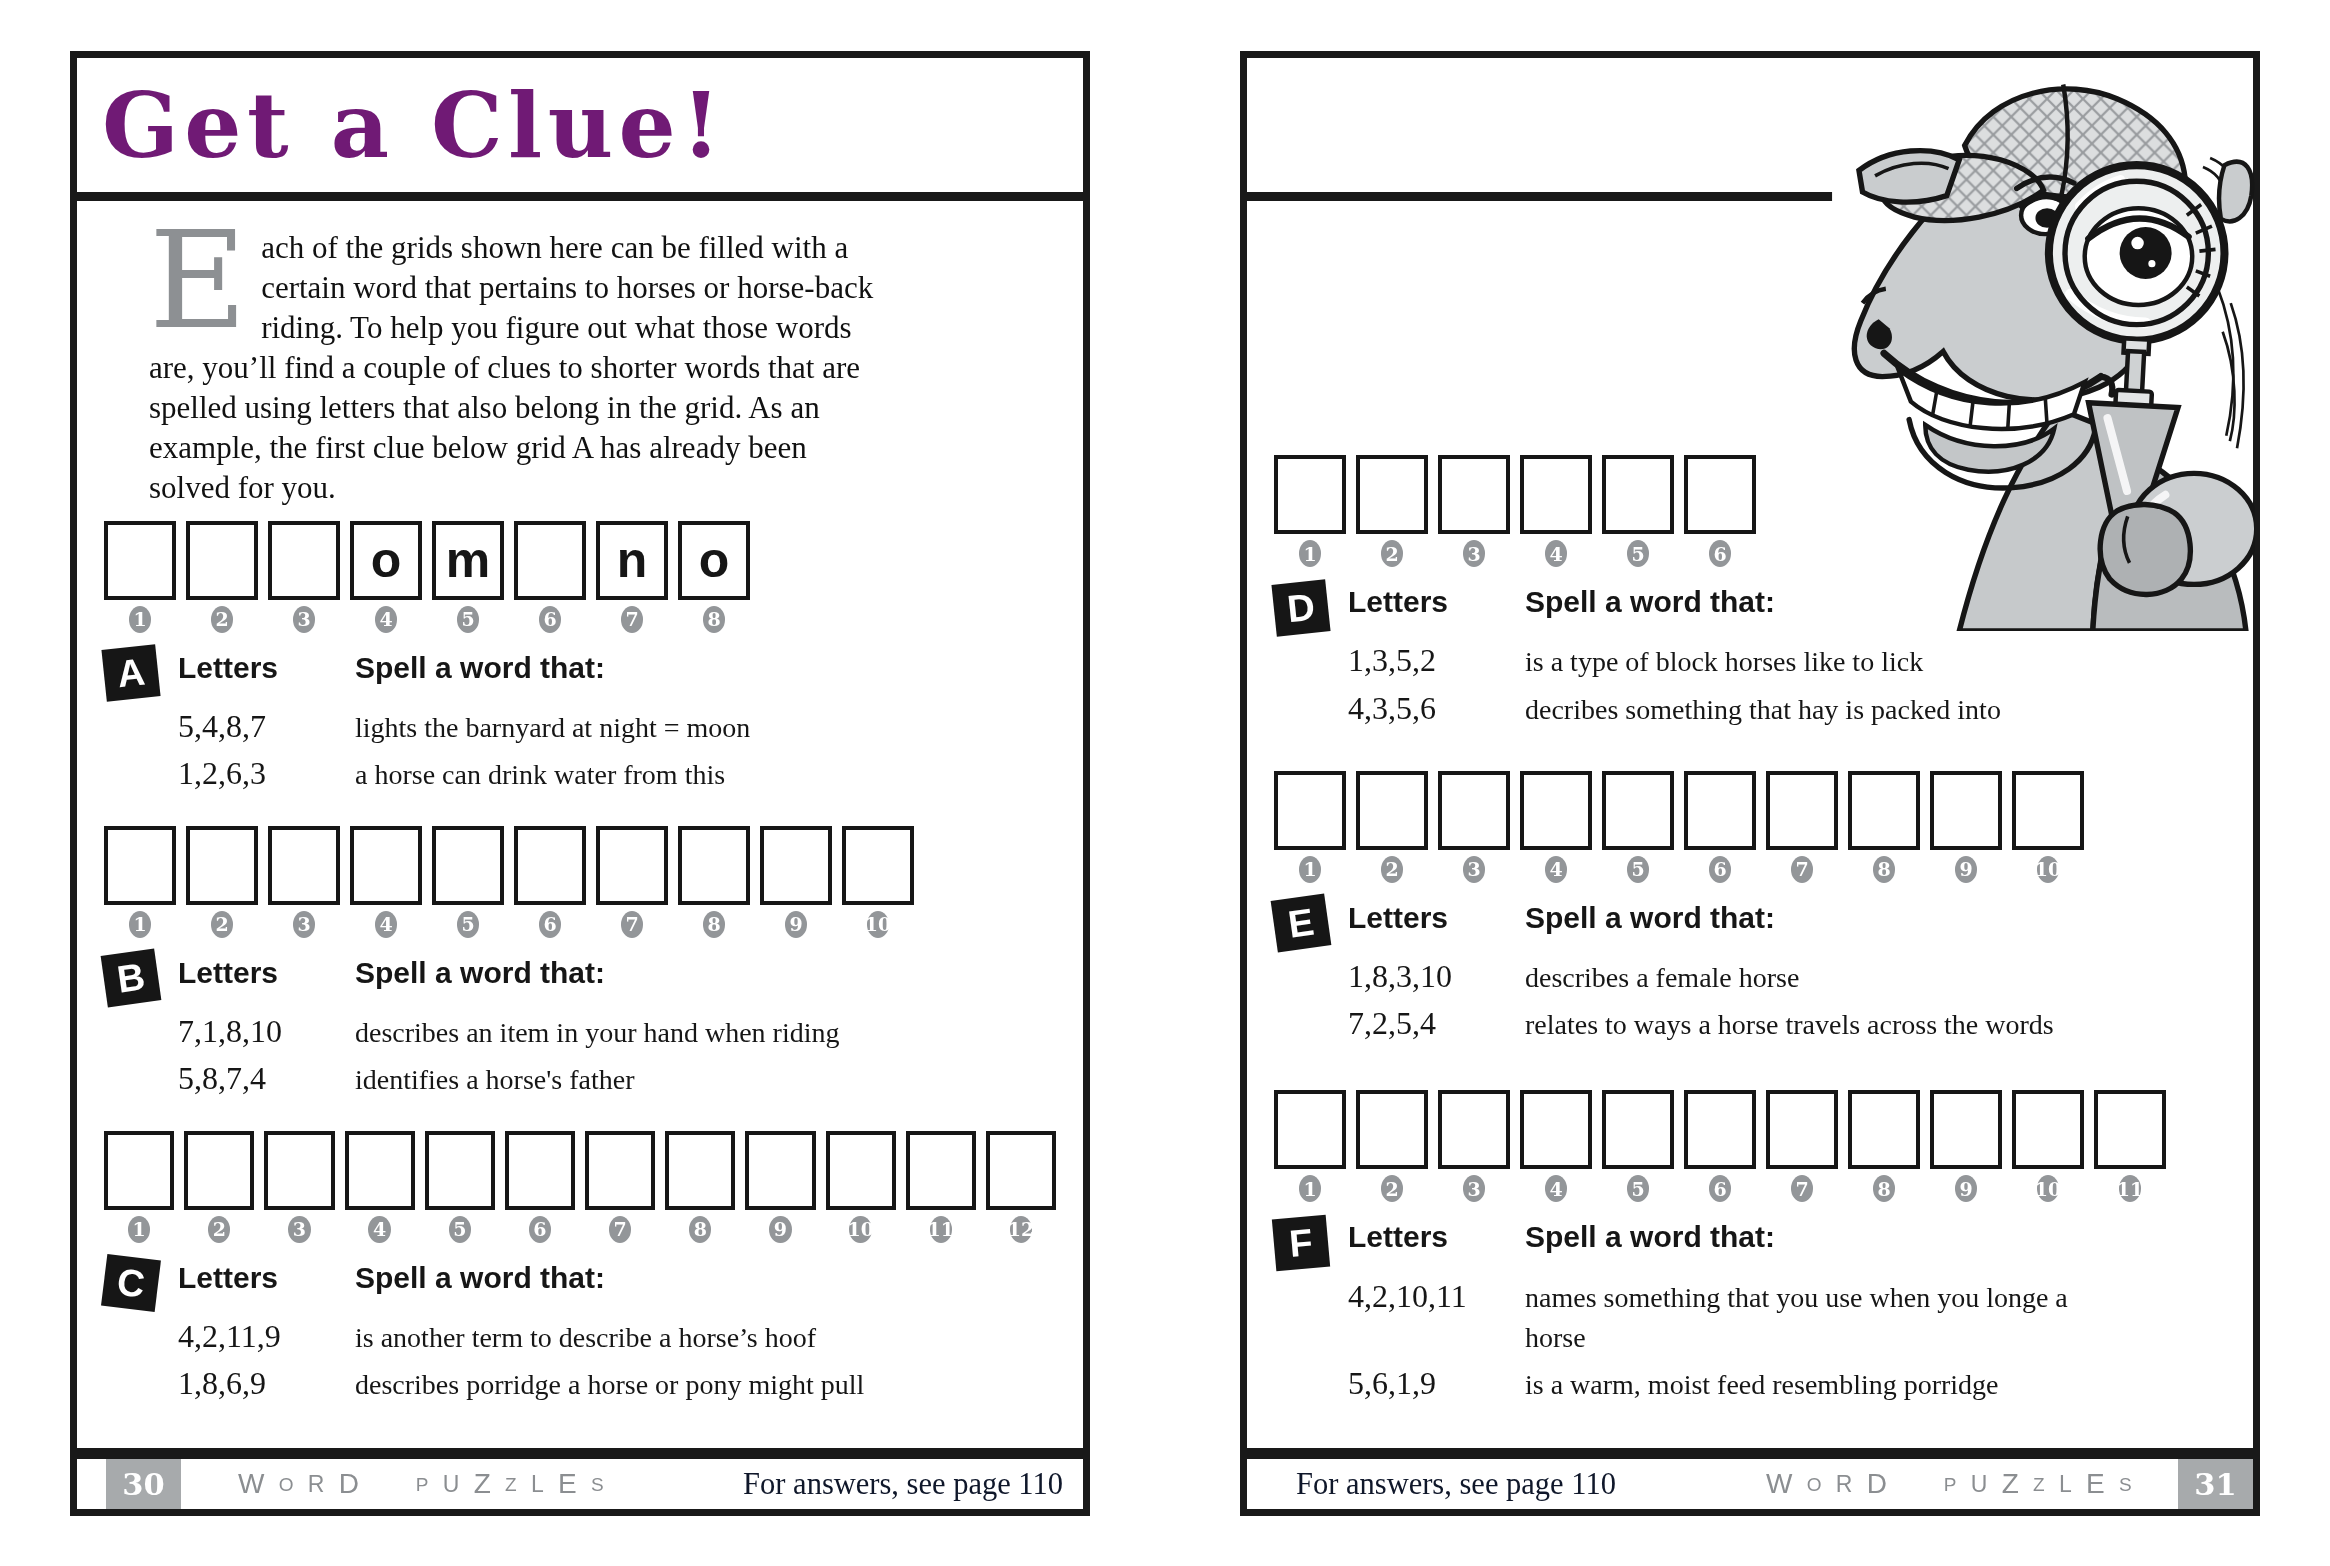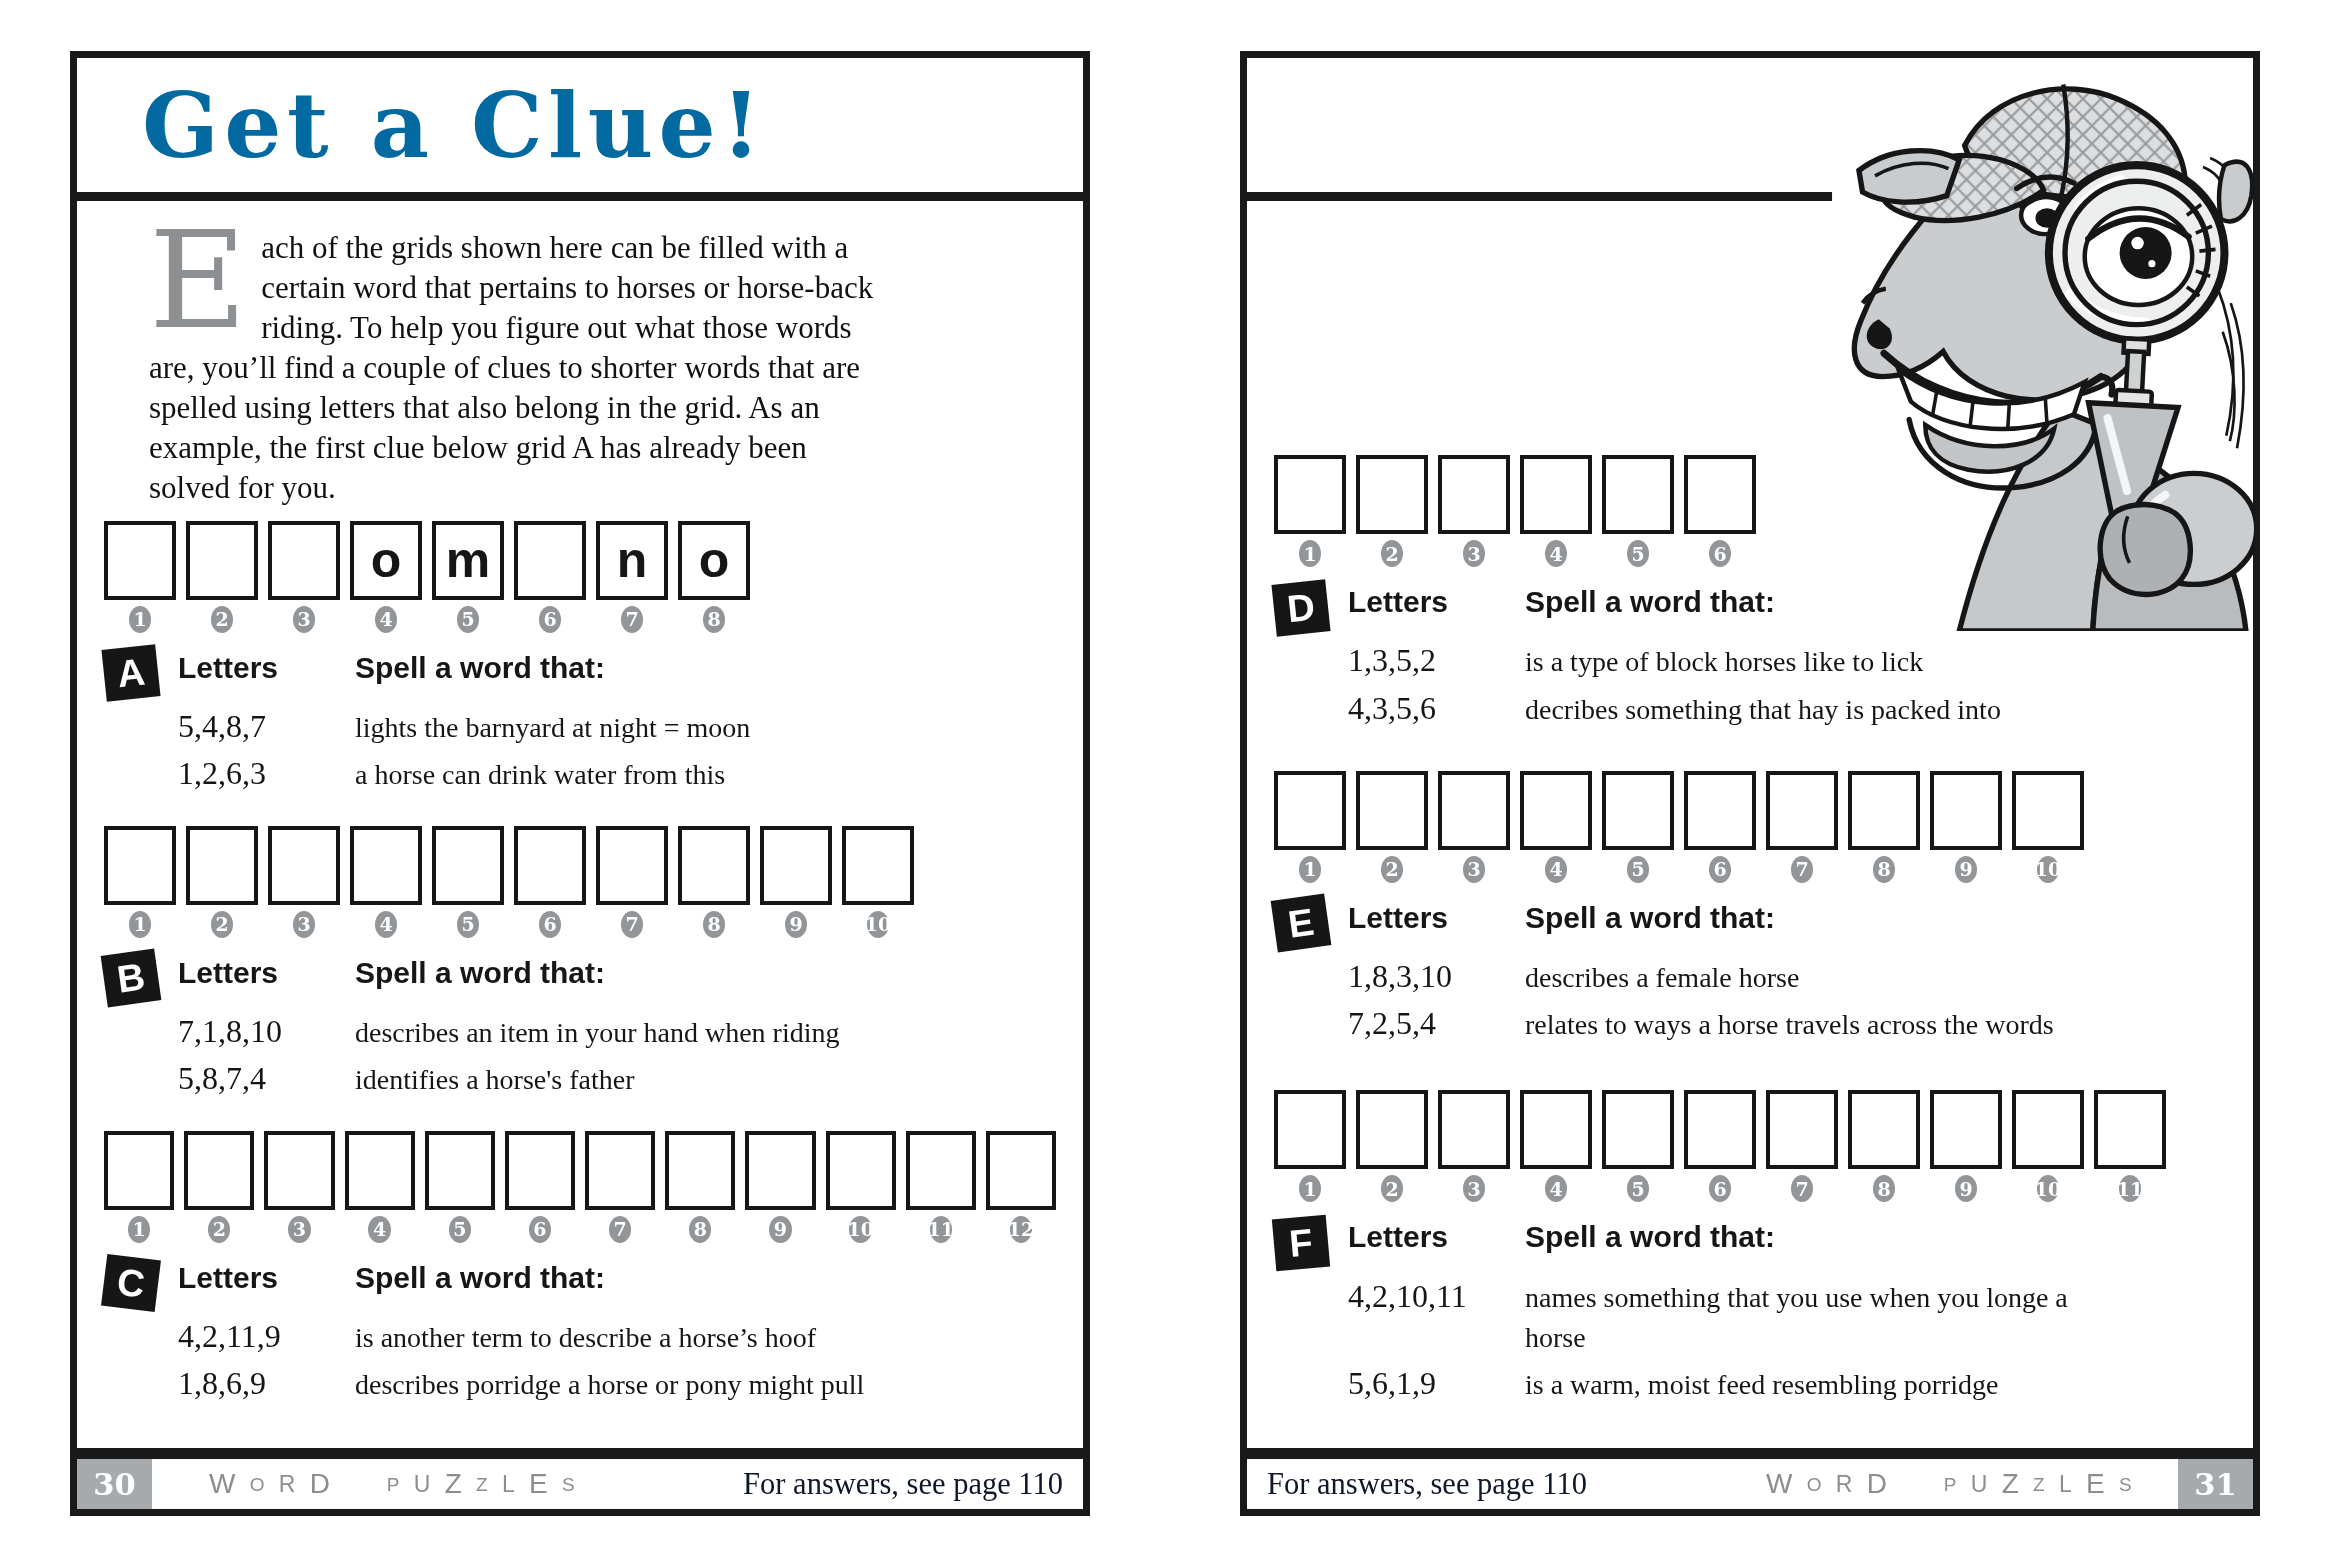--- a/index.html
+++ b/index.html
@@ -7,21 +7,21 @@
   body { width:2330px; height:1567px; position:relative; font-family:"Liberation Serif", serif; color:#161616; }
 
   .page { position:absolute; top:51px; width:1020px; height:1465px; background:#fff;
           border:7.2px solid #191919; }
   .page-left  { left:70px; }
   .page-right { left:1240px; }
 
   
   .title-band { height:134px; position:relative; padding-left:25px; display:flex; align-items:center; }
   .title-band h1 { font-family:"DejaVu Serif", serif; font-weight:bold; font-size:90px;
-                   color:#0369a1; letter-spacing:5.4px;margin-left:40px; }
+                   color:#701a75; letter-spacing:5.4px; }
   .band-rule { height:9px; background:#191919; width:100%; }
   .rp-band { height:134px; position:relative; }
   .rp-rule { height:9px; background:#191919; width:635px; }
 
   
   .intro { margin:27px 27px 0 45px; width:726px; font-size:31px; line-height:40px; color:#111; }
   .dropcap { float:left; font-family:"DejaVu Serif", serif; font-size:134px; line-height:97px;
              color:#8d9093; margin:5.4px 14.3px 0 0; }
 
   
@@ -53,21 +53,21 @@
   .clue-text { font-size:28px; white-space:pre-line; max-width:717px; line-height:40px; }
 
   .mt-d { margin-top:254px; }
   .mt-e { margin-top:41px; }
   .mt-f { margin-top:45px; }
   .mt-a { margin-top:12.5px; }
 
   
   .page-footer { position:absolute; left:0; right:0; bottom:0; }
   .footer-rule { height:10.8px; background:#191919; }
-  .footer-band { height:50px; display:flex; align-items:center; }
+  .footer-band { height:50px; display:flex; align-items:center;padding-left:29px; }
   .pagenum-box { width:75px; height:50px; background:#a7aaac; color:#fff;
                  font-family:"DejaVu Serif", serif; font-weight:bold; font-size:30.5px;
                  display:flex; align-items:center; justify-content:center; }
   .funky { font-family:"Liberation Sans", sans-serif; font-weight:normal; color:#8b8e91;
            letter-spacing:14.3px; margin-left:57px; font-size:25px; white-space:pre; }
   .page-right .funky { margin-left:0; margin-right:32px; }
   .funky .fk0 { font-size:28px; }
   .funky .fk1 { font-size:19px; vertical-align:1.8px; }
   .funky .fk2 { font-size:23px; vertical-align:0.9px; }
   .answers-note { font-size:30.5px; color:#0f172a; }

